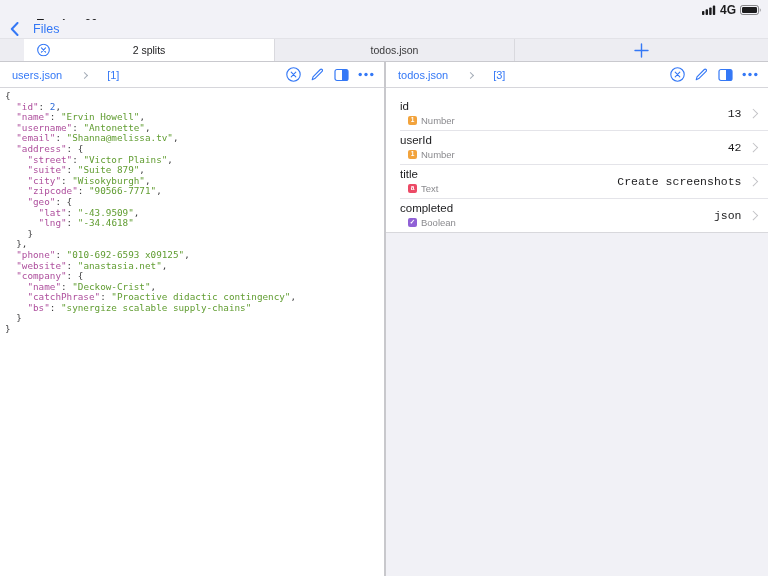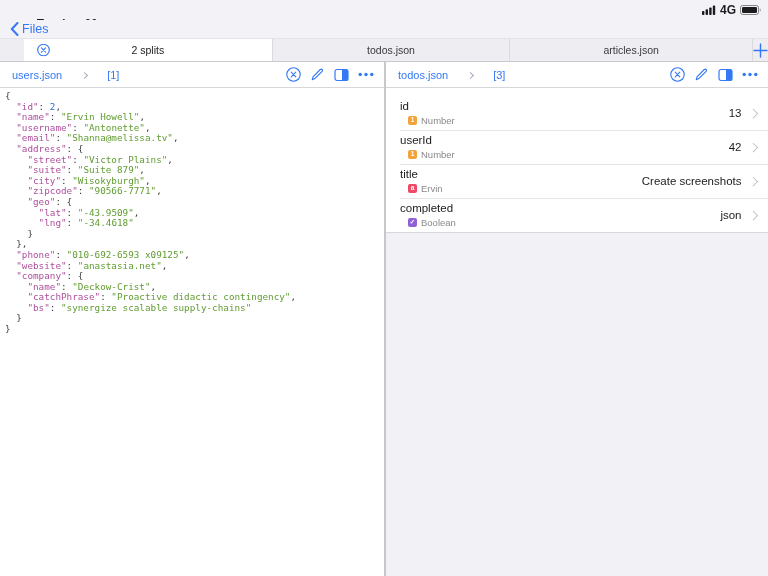--- a/index.html
+++ b/index.html
@@ -11,21 +11,21 @@
   .status-bar { height:20px; display:flex; align-items:center; justify-content:space-between;
                 padding:0 6px 0 9px; background:#f2f2f7; }
   .status-left { display:flex; align-items:center; gap:7px;margin-top:28px; }
   .status-time { font-size:10px; font-weight:700; letter-spacing:.2px; }
   .status-date { font-size:12px; font-weight:400; color:#1c1c1e; }
   .status-right { display:flex; align-items:center; gap:4px; }
   .status-net { font-size:12px; font-weight:600; }
 
   
   .nav-bar { height:18px; display:flex; align-items:center; padding:0 10px; background:#f2f2f7; }
-  .back-button { display:flex; align-items:center; gap:3px; color:var(--accent_blue); cursor:pointer; }
+  .back-button { display:flex; align-items:center; gap:14px; color:var(--accent_blue); cursor:pointer; }
   .back-label { font-size:12.5px; }
 
   
   .tab-bar { height:24px; display:flex; background:#ededf2; border-top:1px solid #e3e3e8;
              border-bottom:1px solid #c9c9ce; }
   .tab { position:relative; display:flex; align-items:center; justify-content:center; height:100%;
          background:#ededf2; border-left:1px solid #d9d9de; cursor:pointer; }
   .tab:first-child { border-left:none;margin-left:24px; }
   .tab.active { background:#ffffff; border-left:none; }
   .tab-label { font-size:10.5px; color:#3a3a3c; }
@@ -66,21 +66,21 @@
   .row-left { display:flex; flex-direction:column; justify-content:center; gap:3px; }
   .row-key { font-size:11.5px; color:#1c1c1e; }
   .row-type { display:flex; align-items:center; gap:4px;margin-left:8px; }
   .type-label { font-size:9.5px; color:#8a8a8e; }
   .badge { width:9px; height:9px; border-radius:2px; display:flex; align-items:center; justify-content:center;
            color:#fff; font-size:6.5px; line-height:1; font-weight:700; }
   .badge-number { background:var(--type_number_badge); }
   .badge-text { background:var(--type_text_badge); }
   .badge-boolean { background:var(--type_boolean_badge); }
   .row-right { display:flex; align-items:center; gap:8px; }
-  .row-value { font-size:11.5px; color:#1c1c1e; }
+  .row-value { font-size:11.5px; color:#1c1c1e;font-family:Liberation Mono, monospace; }
   .row-chevron { width:6.5px; height:6.5px; border-top:1.6px solid #c2c2c6; border-right:1.6px solid #c2c2c6;
                  transform:rotate(45deg); }
   .gray-fill { flex:1; background:#f1f1f6; }
 </style>
 </head>
 <body>
 
 <div class="screen">
 
   <div class="status-bar">
@@ -126,23 +126,20 @@
       <span class="tab-close">
         <svg width="13" height="13" viewBox="0 0 13 13">
           <circle cx="6.5" cy="6.5" r="5.8" fill="none" stroke="#3478F6" stroke-width="1.1"></circle>
           <path d="M4.4 4.4 L8.6 8.6 M8.6 4.4 L4.4 8.6" stroke="#3478F6" stroke-width="1.1" stroke-linecap="round"></path>
         </svg>
       </span>
       <span class="tab-label">2 splits</span>
     </div>
     <div class="tab" style="width:240px">
       <span class="tab-label">todos.json</span>
-    </div>
-    <div class="tab" style="width:245px">
-      <span class="tab-label">articles.json</span>
     </div>
     <div class="add-tab-button">
       <span style="display:flex">
         <svg width="15" height="15" viewBox="0 0 15 15">
             <path d="M7.5 1 V14 M1 7.5 H14" stroke="#3478F6" stroke-width="1.4" stroke-linecap="round"></path>
           </svg>
       </span>
     </div>
   </div>
 
@@ -272,21 +269,21 @@
             <div class="row-right">
               <span class="row-value">42</span>
               <span class="row-chevron"></span>
             </div>
           </div>
           <div class="row">
             <div class="row-left">
               <div class="row-key">title</div>
               <div class="row-type">
                 <span class="badge badge-text">a</span>
-                <span class="type-label">Ervin</span>
+                <span class="type-label">Text</span>
               </div>
             </div>
             <div class="row-right">
               <span class="row-value">Create screenshots</span>
               <span class="row-chevron"></span>
             </div>
           </div>
           <div class="row">
             <div class="row-left">
               <div class="row-key">completed</div>

